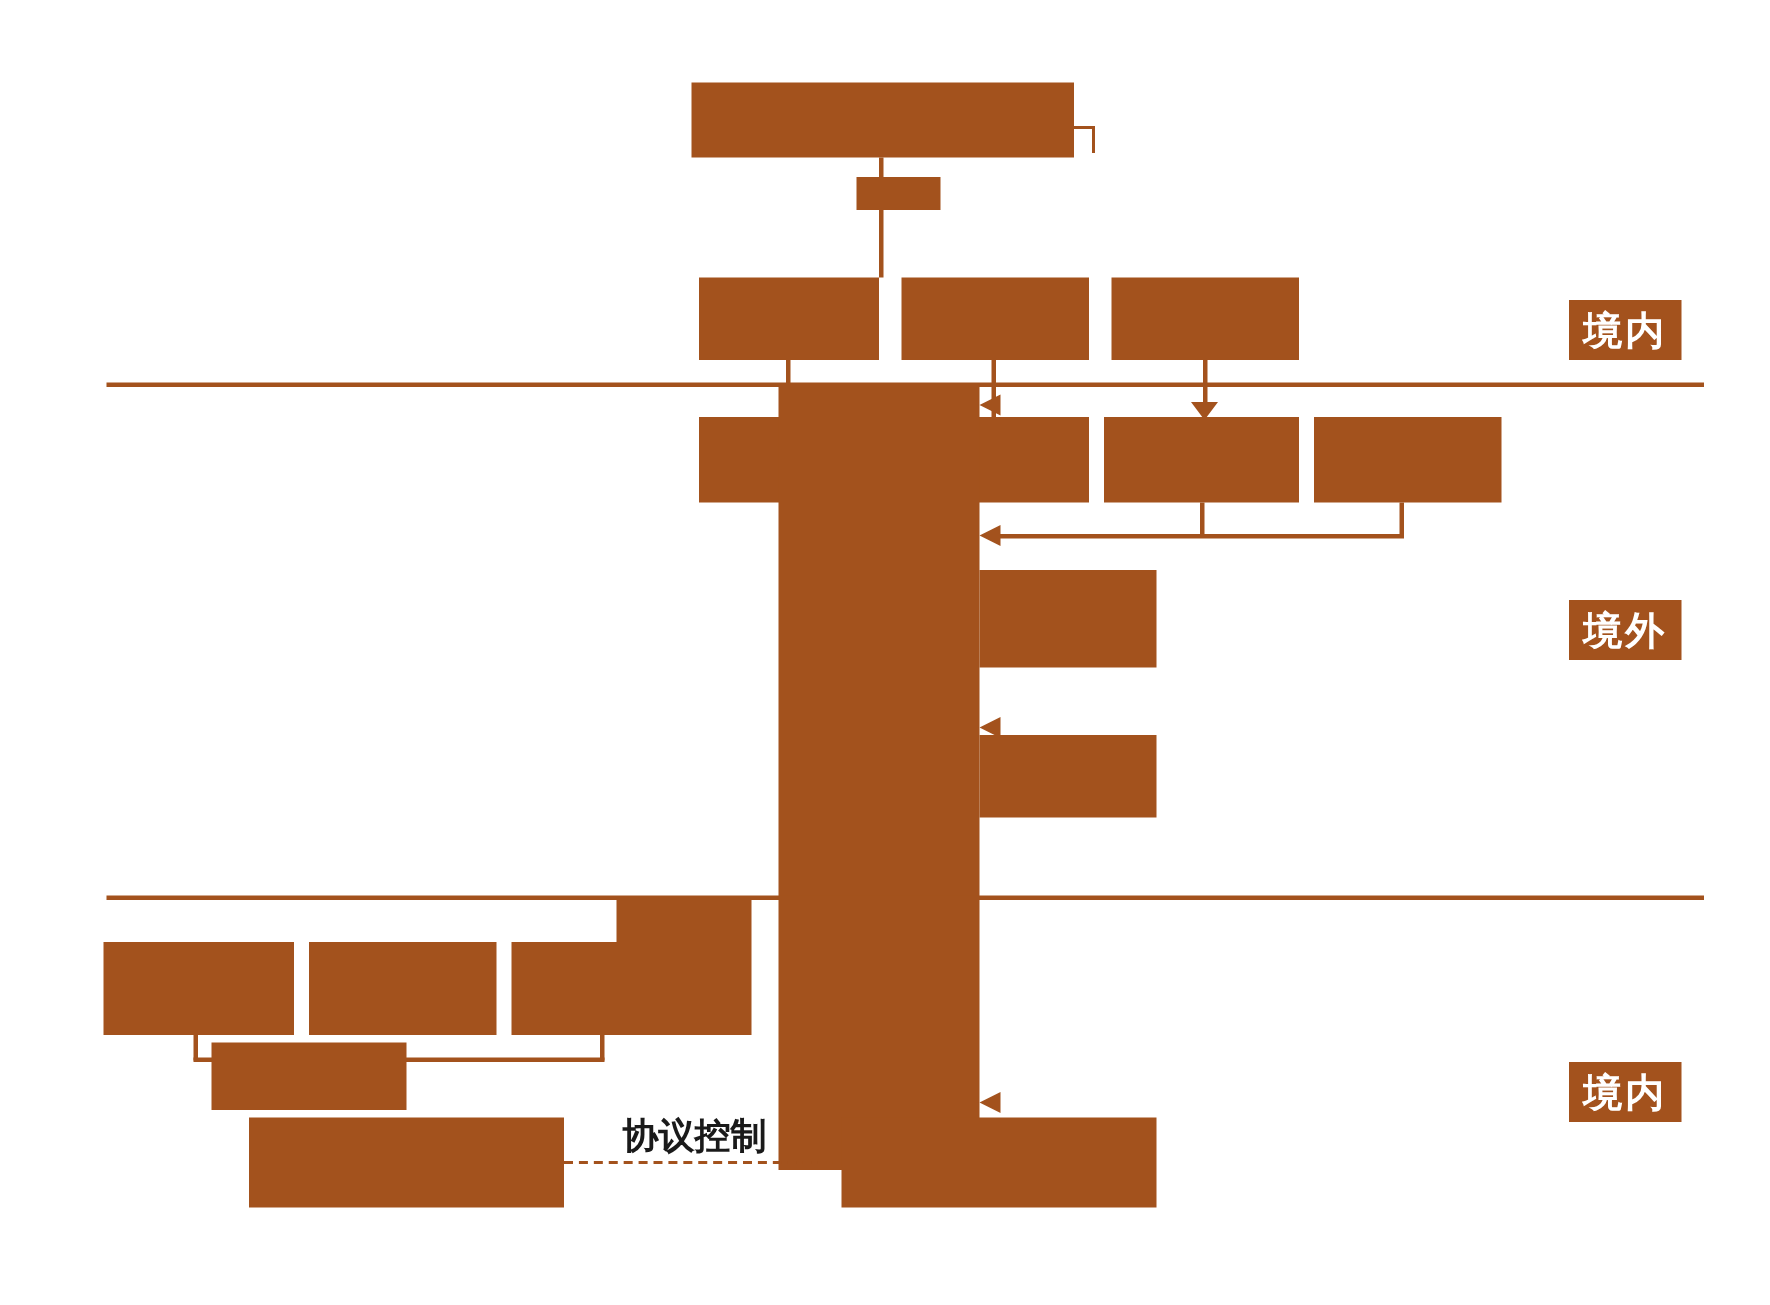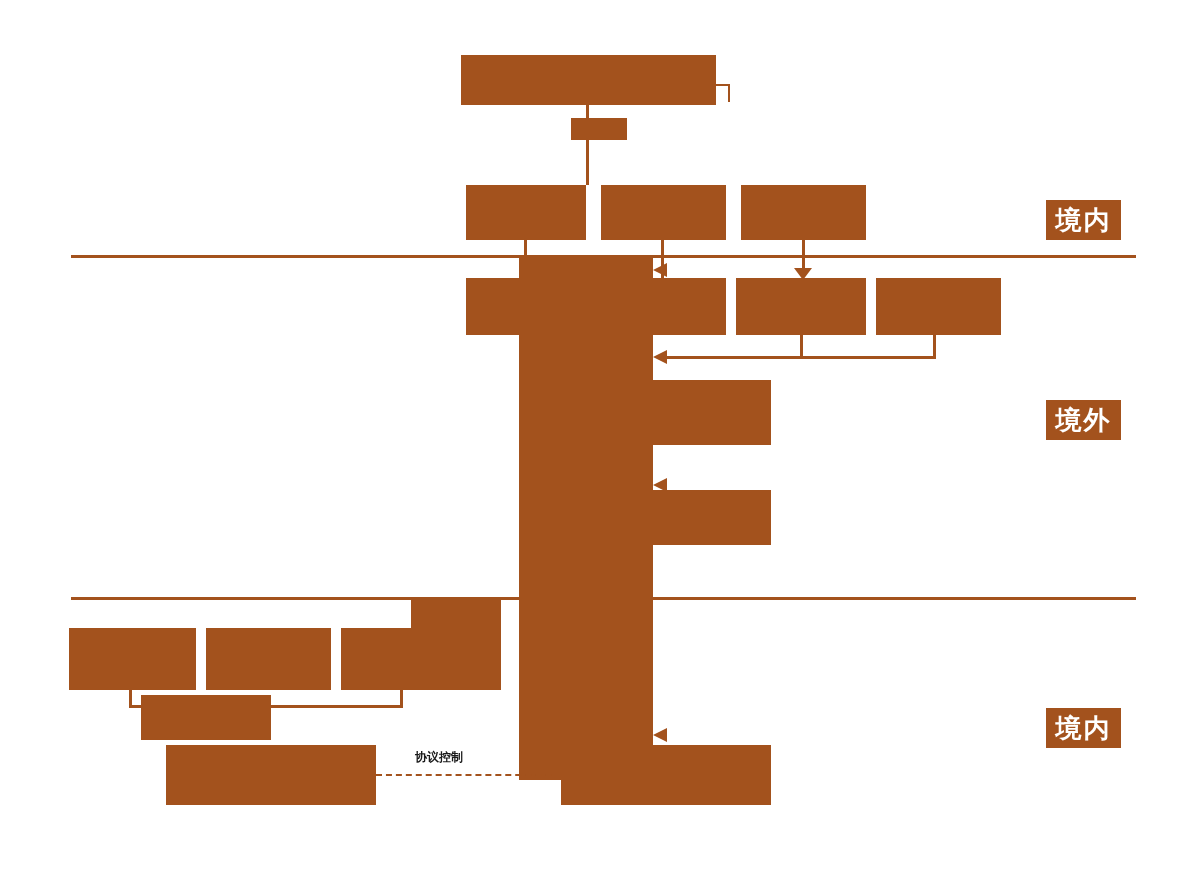--- a/index.html
+++ b/index.html
@@ -31,21 +31,21 @@
     border-top:12px solid var(--brown);
   }
   .arrow-left{
     position:absolute;width:0;height:0;
     border-top:7px solid transparent;border-bottom:7px solid transparent;
     border-right:14px solid var(--brown);
   }
   .dashed{position:absolute;border-top:2px dashed var(--brown);height:0;}
   .note{
     position:absolute;color:var(--annotation);
-    font-weight:bold;font-size:12px;line-height:22px;white-space:nowrap;
+    font-weight:bold;font-size:24px;line-height:22px;white-space:nowrap;
   }
 </style>
 </head>
 <body>
 
 <div id="canvas">
 
   <div class="box" style="left:450px;top:55px;width:255px;height:50px;"></div>
   <div class="elbow" style="left:703px;top:84px;width:14px;height:16px;"></div>
   <div class="line" style="left:575px;top:105px;width:3px;height:80px;"></div>

